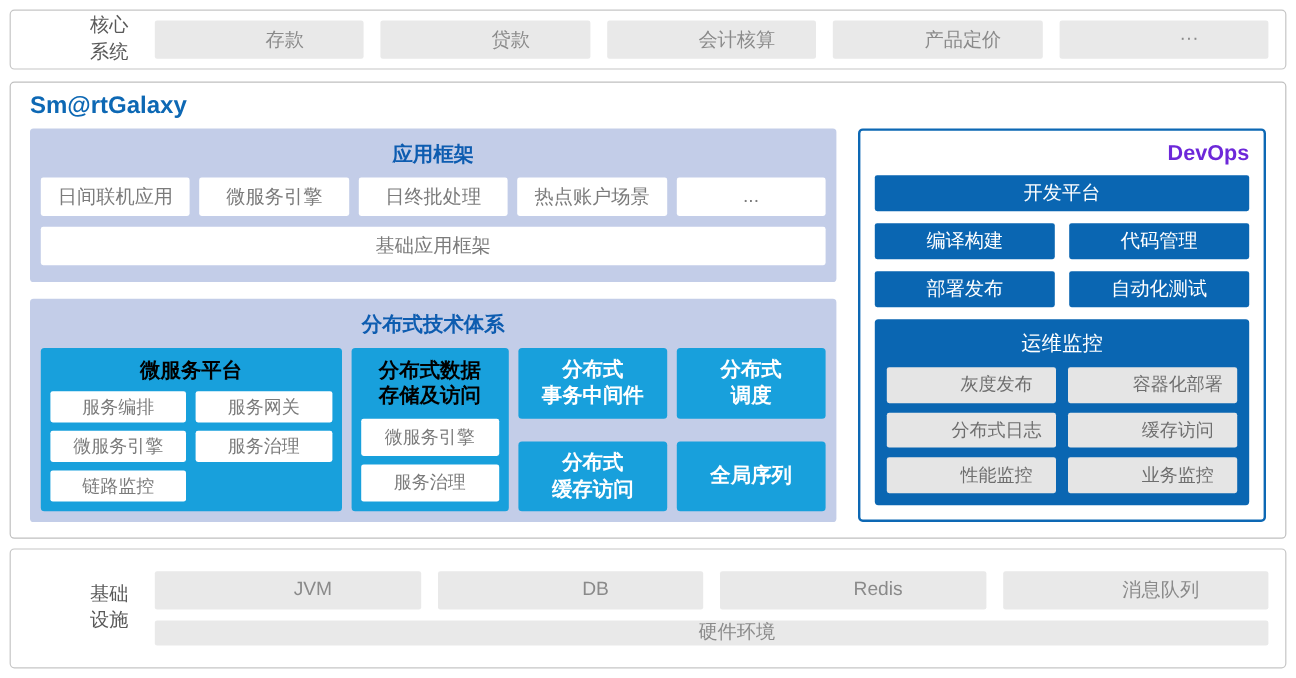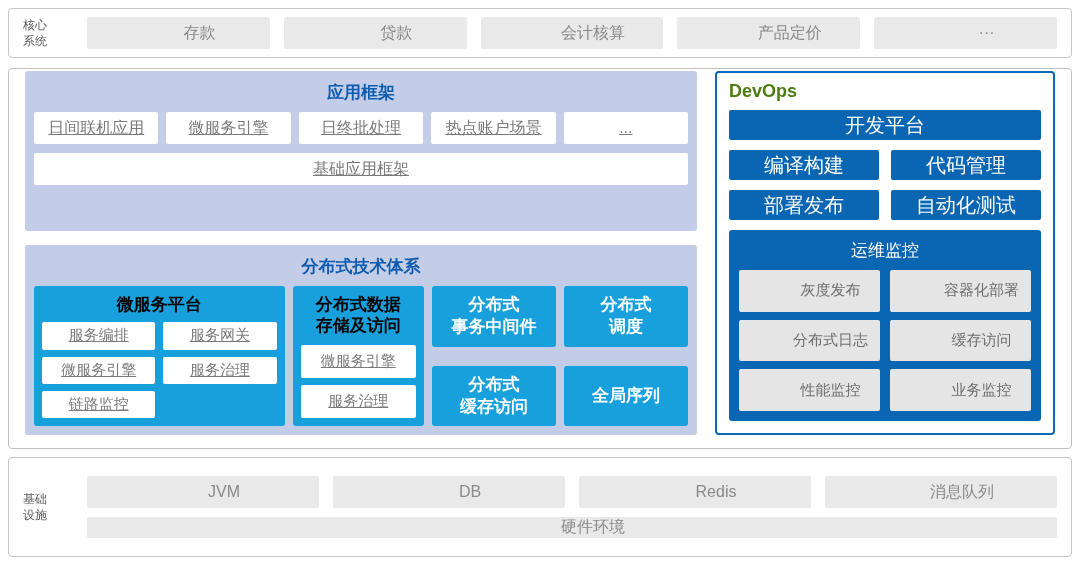--- a/index.html
+++ b/index.html
@@ -19,23 +19,24 @@
     display: flex;
     align-items: center;
     padding: 8px 14px;
   }
   .strip-top { height: 50px; margin-bottom: 10px; }
   .strip-bottom { height: 100px; margin-top: 8px; }
   .strip-label {
     width: 52px;
     flex: 0 0 52px;
     color: #595959;
-    font-size: 12px;
+    font-size: 16px;
     line-height: 1.35;
-    text-align: left;
+    text-align: center;
+    margin-left: 42px;
   }
   .strip-items {
     flex: 1;
     display: flex;
     gap: 14px;
     margin-left: 12px;
   }
   .gray-box {
     background: #e9e9e9;
     color: #8a8a8a;
@@ -82,33 +83,32 @@
     display: flex;
     flex-direction: column;
   }
   .panel-title {
     color: #0d5cb0;
     font-size: 17px;
     font-weight: bold;
     text-align: center;
     margin: 3px 0 8px;
   }
-  .app-panel { height: 160px; }
+  .app-panel { height: 128px; }
   .app-row { display: flex; gap: 8px; }
   .white-box {
     background: #fff;
     color: #7b7b7b;
     font-size: 16px;
     height: 32px;
     flex: 1;
     display: flex;
     align-items: center;
     justify-content: center;
     border-radius: 2px;
-    text-decoration: underline;
   }
   .app-base { margin-top: 9px; flex: none; }
 
   .dist-panel { flex: 1; min-height: 0; }
   .dist-grid {
     flex: 1;
     display: grid;
     grid-template-columns: 2.02fr 1.06fr 1fr 1fr;
     gap: 8px;
     min-height: 0;
@@ -150,34 +150,34 @@
     width: 340px;
     flex: 0 0 340px;
     border: 2px solid #0d68b4;
     border-radius: 4px;
     background: #fff;
     padding: 6px 12px 12px;
     display: flex;
     flex-direction: column;
   }
   .devops-title {
-    color: #4d7c0f;
+    color: #6d28d9;
     font-size: 18px;
     font-weight: bold;
-    text-align: left;
+    text-align: right;
     margin: 2px 0 8px;
   }
   .dark { background: #0a66b2; color: #fff; }
   .dark-bar {
     height: 30px;
     border-radius: 2px;
     display: flex;
     align-items: center;
     justify-content: center;
-    font-size: 20px;
+    font-size: 16px;
   }
   .tools-grid {
     display: grid;
     grid-template-columns: 1fr 1fr;
     gap: 10px 12px;
     margin-top: 10px;
   }
   .monitor {
     margin-top: 10px;
     flex: 1;
@@ -205,20 +205,21 @@
   <div class="strip-items">
     <div class="gray-box">存款</div>
     <div class="gray-box">贷款</div>
     <div class="gray-box">会计核算</div>
     <div class="gray-box">产品定价</div>
     <div class="gray-box">···</div>
   </div>
 </div>
 
 <div class="galaxy">
+  <div class="galaxy-title">Sm@rtGalaxy</div>
   <div class="galaxy-body">
 
     <div class="left-col">
 
       <div class="panel app-panel">
         <div class="panel-title">应用框架</div>
         <div class="app-row">
           <div class="white-box">日间联机应用</div>
           <div class="white-box">微服务引擎</div>
           <div class="white-box">日终批处理</div>

